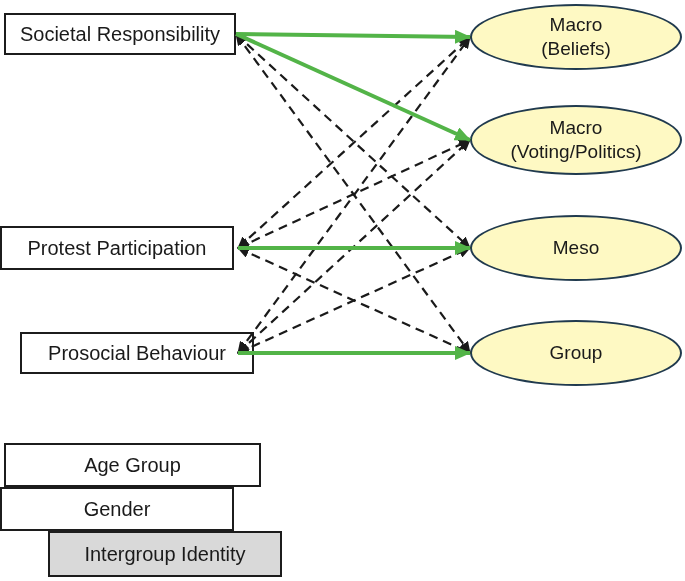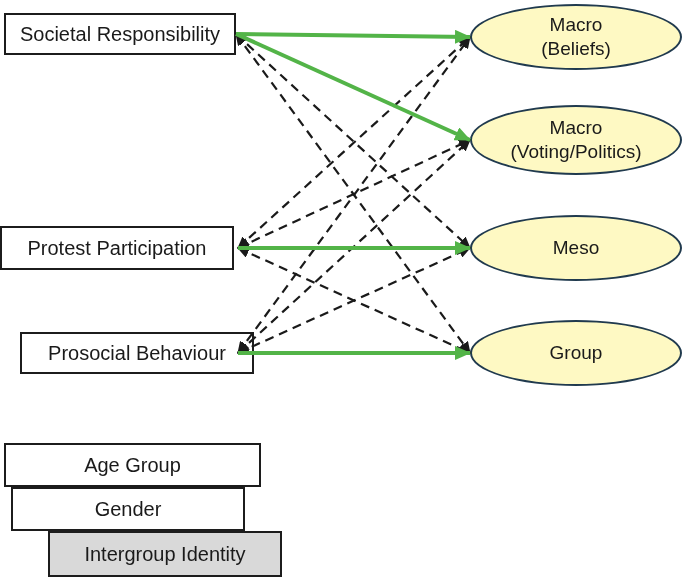--- a/index.html
+++ b/index.html
@@ -94,20 +94,20 @@
 
   </div>
   <div class="ellipse-node" style="left: 470px; top: 320px; width: 212px; height: 66px;">
     <span class="ellipse-label-line">Group</span>
 
   </div>
 
   <div class="rect-node" style="left: 4px; top: 443px; width: 257px; height: 44px;">
     <span>Age Group</span>
   </div>
-  <div class="rect-node" style="left: 11px; top: 487px; width: 234px; height: 44px; justify-content: center;">
+  <div class="rect-node" style="left: 0; top: 487px; width: 234px; height: 44px; justify-content: center;">
     <span>Gender</span>
   </div>
   <div class="rect-node shaded" style="left: 4px; top: 531px; width: 234px; height: 46px; margin-left: 44px;">
     <span>Intergroup Identity</span>
   </div>
 
 </div>
 
 </body></html>

